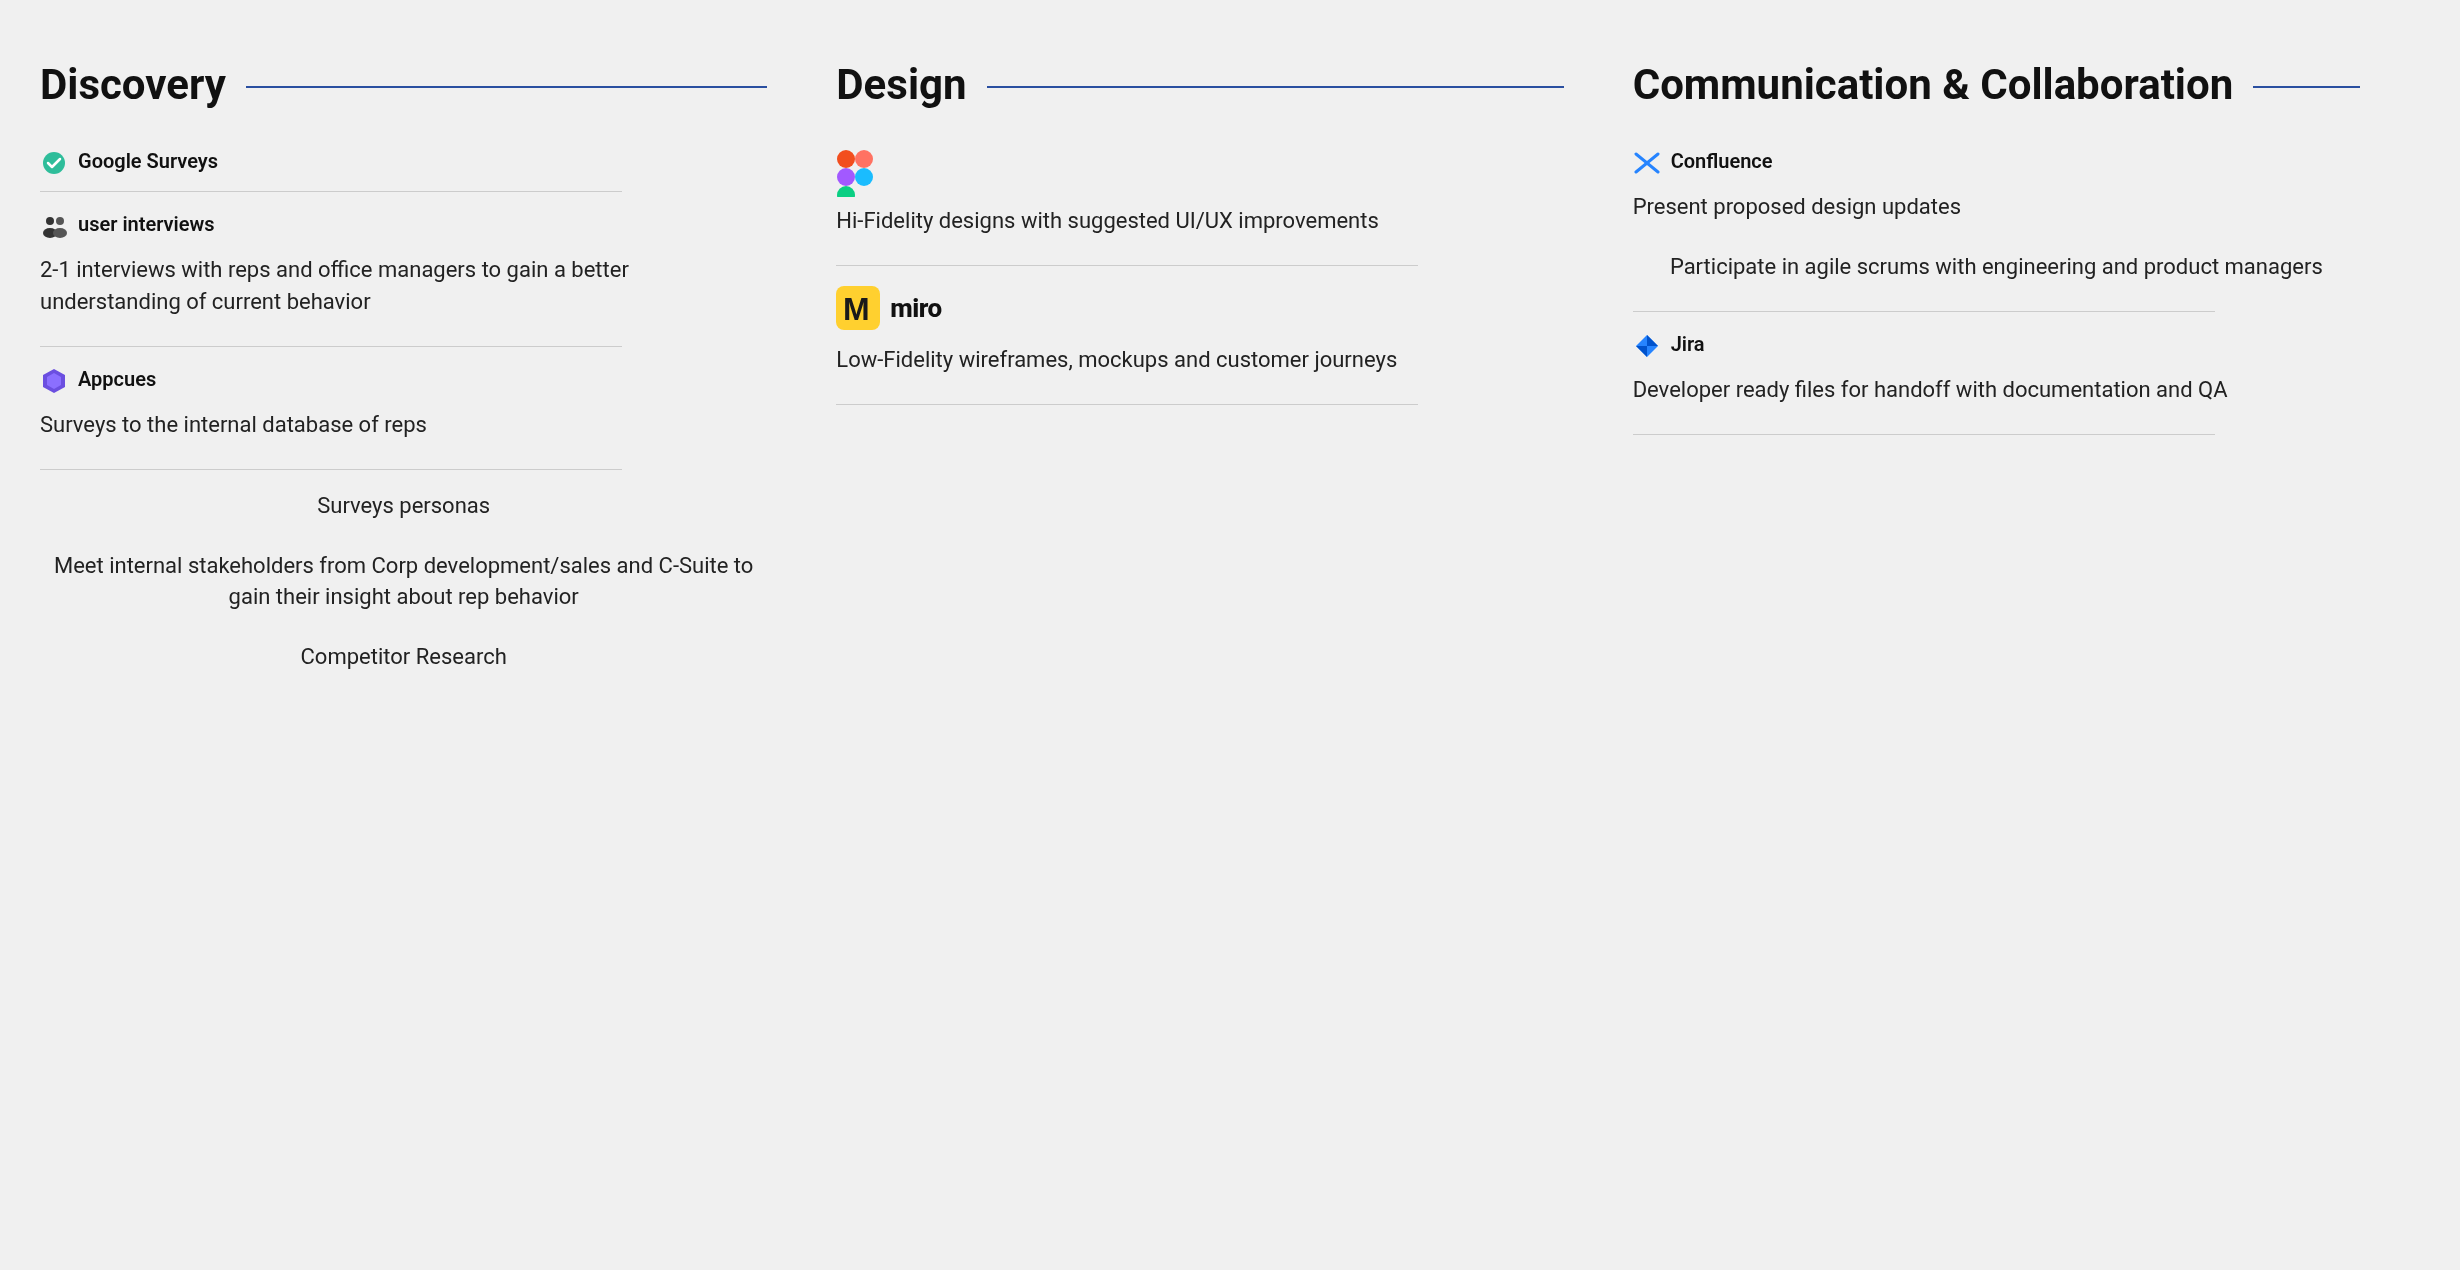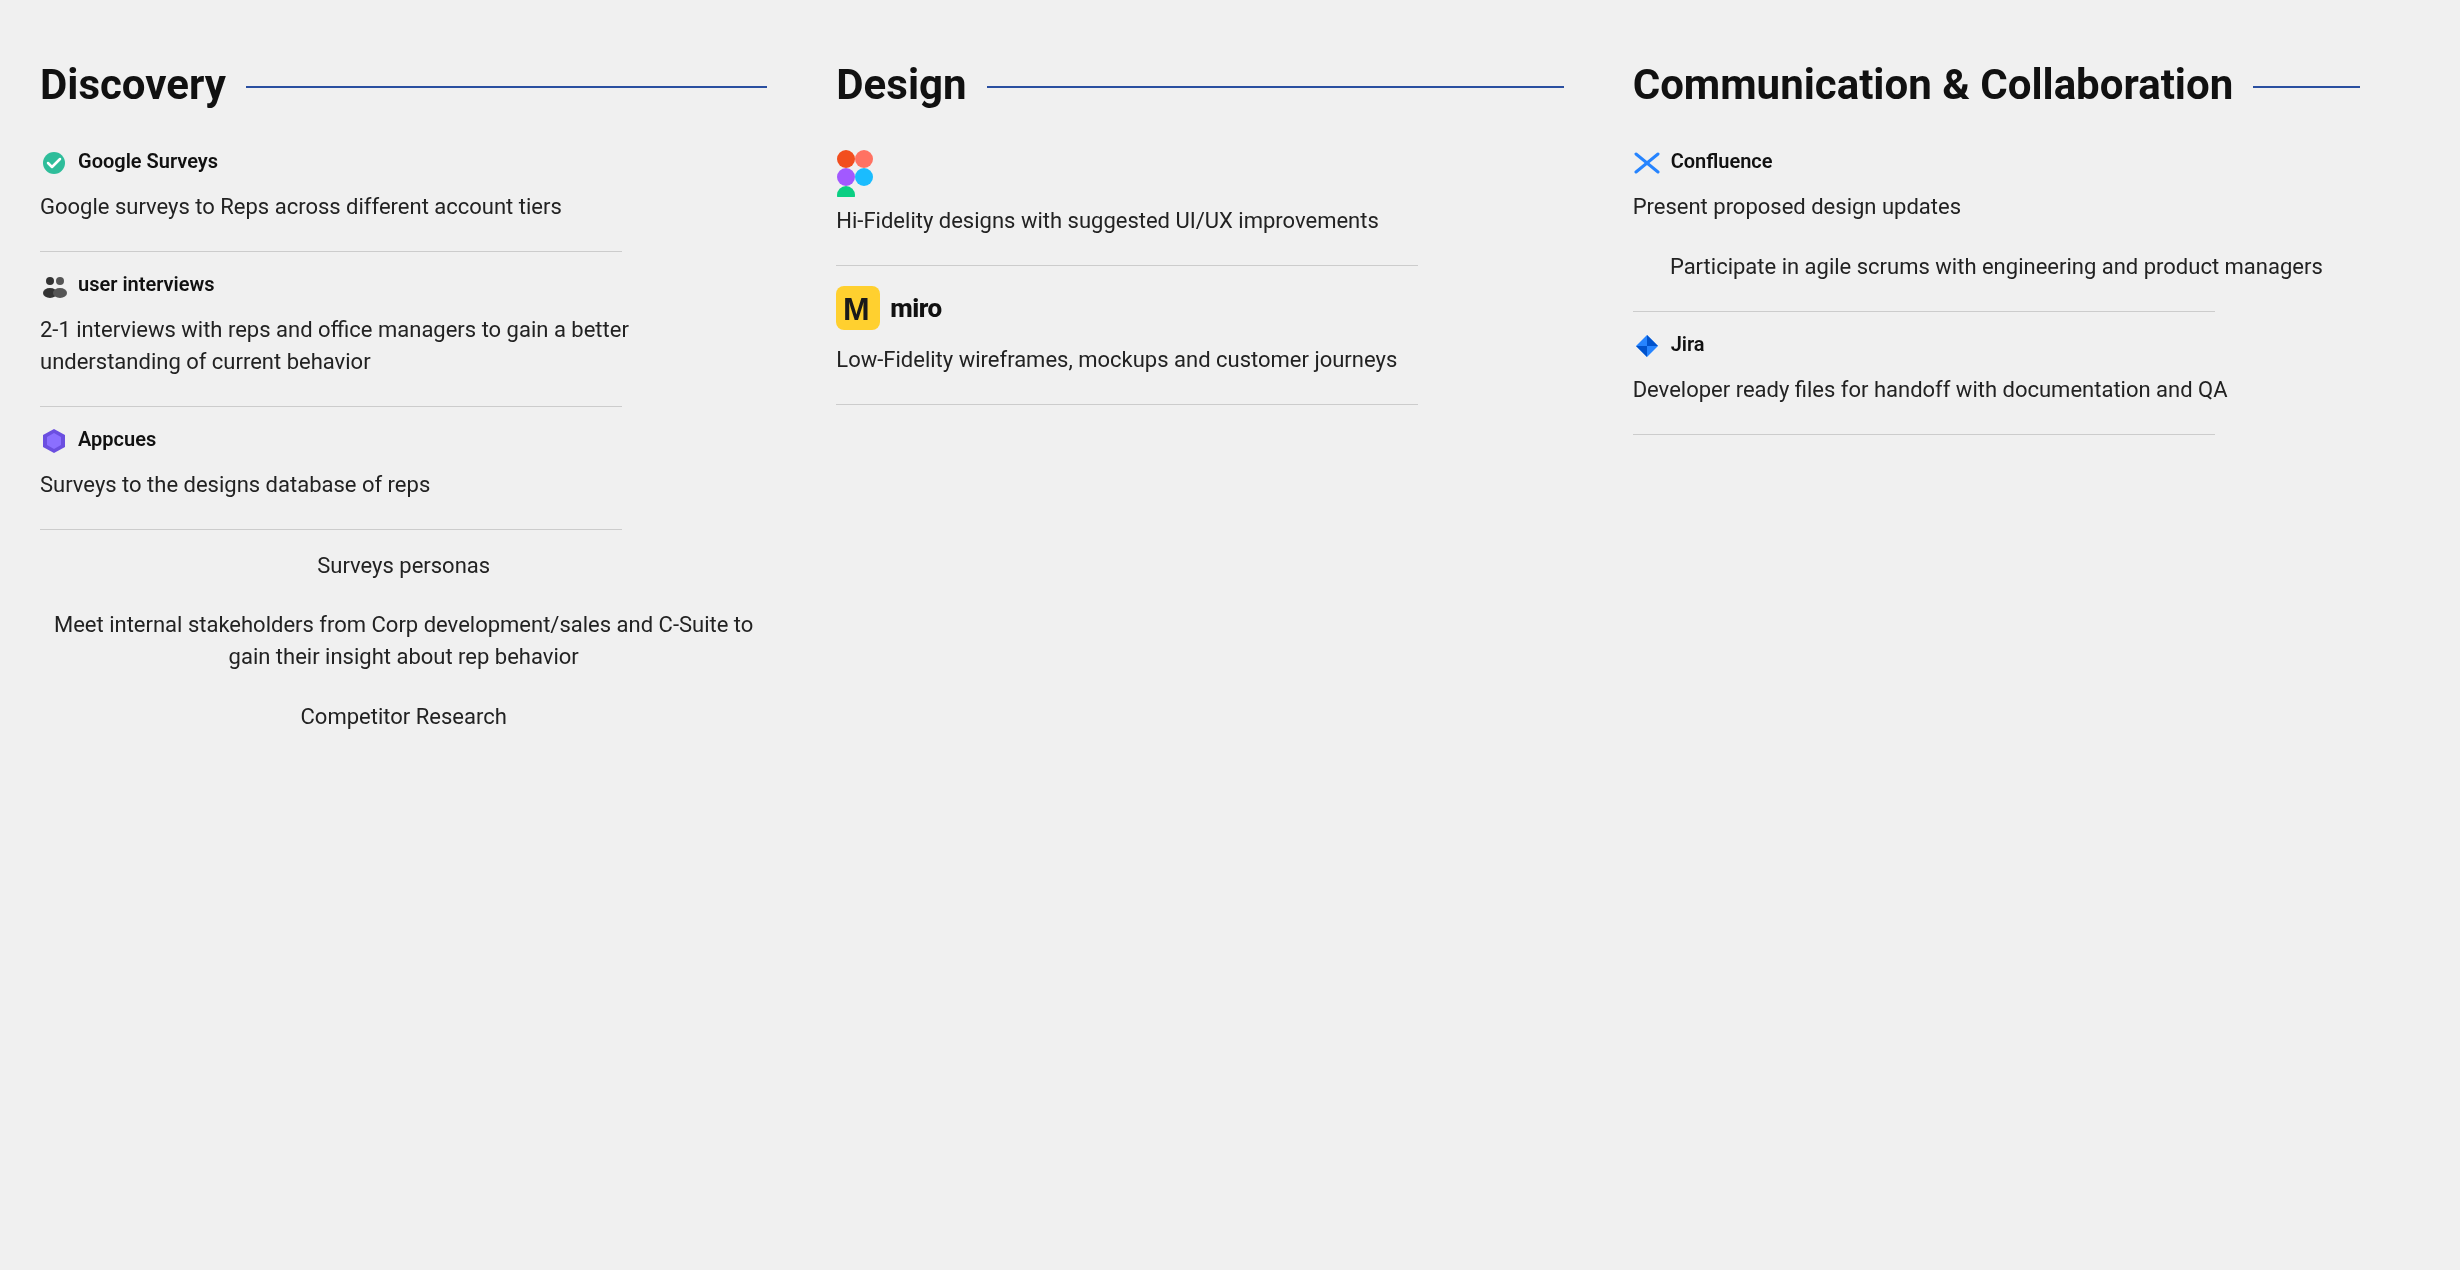--- a/index.html
+++ b/index.html
@@ -151,21 +151,20 @@
     <div class="section">
       <div class="tool-row">
         <span class="icon-google-surveys">
           <svg width="24" height="24" viewBox="0 0 24 24" fill="none">
             <circle cx="12" cy="12" r="11" fill="#2EBD9A"></circle>
             <polyline points="6,12 10,16 18,8" stroke="white" stroke-width="2.5" stroke-linecap="round" stroke-linejoin="round" fill="none"></polyline>
           </svg>
         </span>
         <span class="tool-name">Google Surveys</span>
       </div>
-      <p class="description">Google surveys to Reps across different account tiers</p>
       <hr class="divider">
     </div>
 
     <div class="section">
       <div class="tool-row">
         <span class="icon-user-interviews">
           <svg width="26" height="26" viewBox="0 0 26 26" fill="none">
             <circle cx="9" cy="8" r="4" fill="#333"></circle>
             <circle cx="19" cy="8" r="4" fill="#555"></circle>
             <ellipse cx="9" cy="20" rx="7" ry="5" fill="#333"></ellipse>
@@ -181,21 +180,21 @@
     <div class="section">
       <div class="tool-row">
         <span class="icon-appcues">
           <svg width="22" height="26" viewBox="0 0 22 26" fill="none">
             <polygon points="11,1 22,7 22,19 11,25 0,19 0,7" fill="#6B4FE0"></polygon>
             <polygon points="11,5 18,9 18,17 11,21 4,17 4,9" fill="#8B6FFF"></polygon>
           </svg>
         </span>
         <span class="tool-name">Appcues</span>
       </div>
-      <p class="description">Surveys to the designs database of reps</p>
+      <p class="description">Surveys to the internal database of reps</p>
       <hr class="divider">
     </div>
 
     <div class="section">
       <p class="description-plain">Surveys personas</p>
     </div>
 
     <div class="section">
       <p class="description-plain">Meet internal stakeholders from Corp development/sales and C-Suite to gain their insight about rep behavior</p>
     </div>

